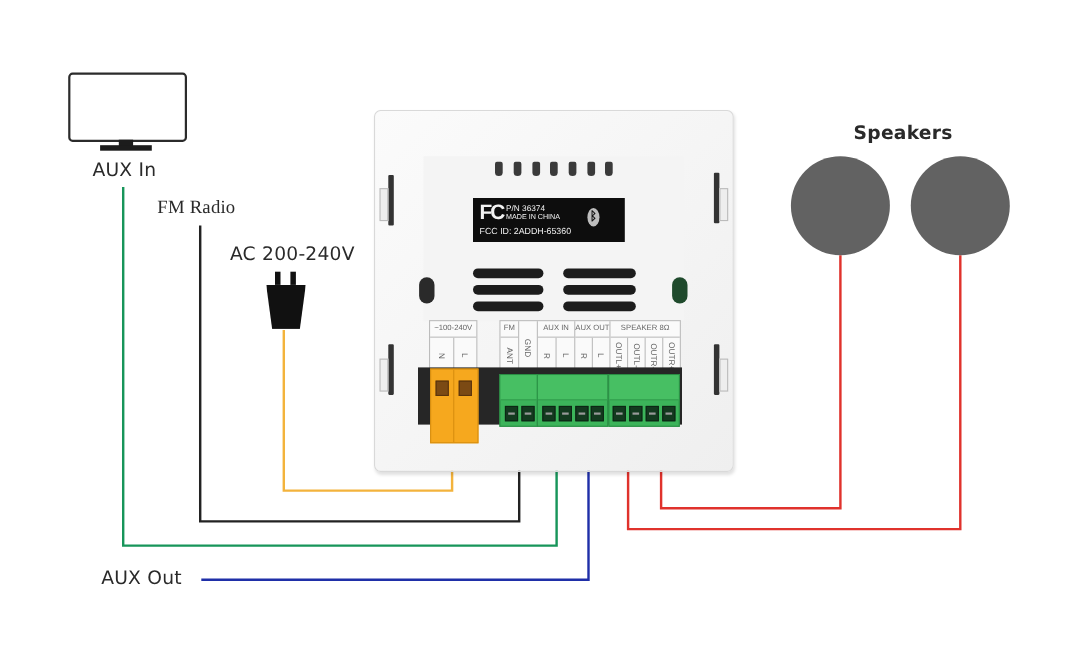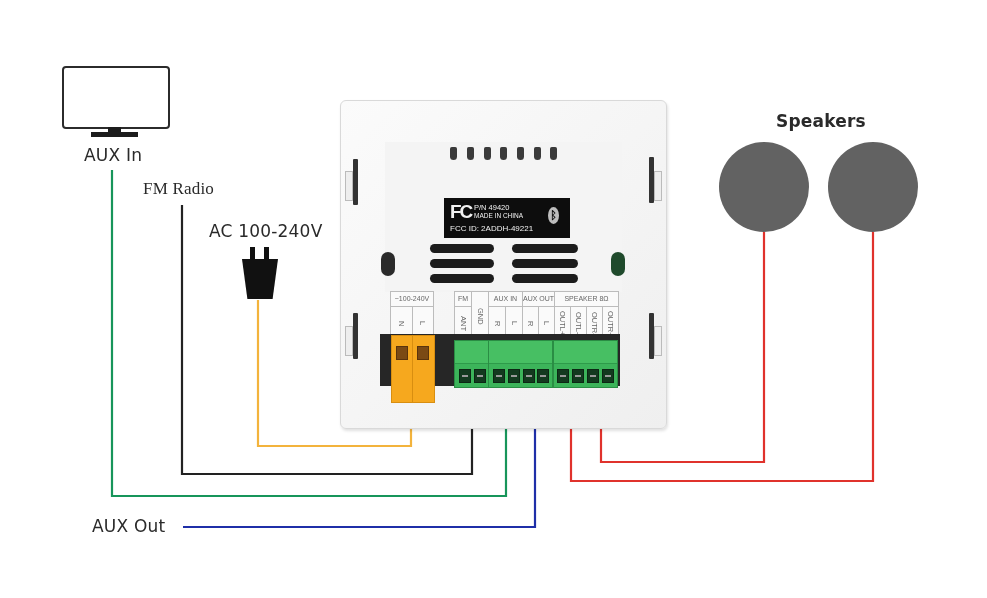--- a/index.html
+++ b/index.html
@@ -2,21 +2,21 @@
 <html><head>
 <meta charset="utf-8">
 <style>
   html, body { margin:0; padding:0; background:#ffffff; }
   body { width:987px; height:598px; position:relative; overflow:hidden; font-family:"DejaVu Sans", sans-serif; color:#222; }
   .label { position:absolute; font-size:17px; color:#2a2a2a; letter-spacing:0.2px; white-space:nowrap; }
   svg.wires { position:absolute; left:0; top:0; width:987px; height:598px; pointer-events:none; }
   
   .device { position:absolute; left:340px; top:100px; width:325px; height:327px; background:linear-gradient(135deg,#fbfbfb,#efefef); border:1px solid #d9d9d9; border-radius:6px; box-shadow:1px 2px 3px rgba(0,0,0,0.12); }
   .inner { position:absolute; left:44px; top:41px; width:237px; height:150px; background:#f4f4f4; }
-  .fcc-label { position:absolute; left:103px; top:79px; width:126px; height:40px; background:#0d0d0d; color:#f2f2f2; font-family:"Liberation Sans", sans-serif;margin-top:18px; }
+  .fcc-label { position:absolute; left:89px; top:79px; width:138px; height:40px; background:#0d0d0d; color:#f2f2f2; font-family:"Liberation Sans", sans-serif; }
   .fcc-logo { position:absolute; left:6px; top:3px; font-size:19px; font-weight:bold; letter-spacing:-2px; }
   .fcc-pn { position:absolute; left:30px; top:5px; font-size:7.5px; }
   .fcc-made { position:absolute; left:30px; top:14px; font-size:6.5px; }
   .fcc-id { position:absolute; left:6px; top:26px; font-size:8px; }
   .bt-icon { position:absolute; left:104px; top:9px; width:11px; height:17px; background:#bdbdbd; border-radius:50%; color:#111; font-size:11px; text-align:center; line-height:17px; font-weight:bold; }
   .vent-top { position:absolute; top:46px; width:7px; height:13px; background:#3a3a3a; border-radius:2px 2px 4px 4px; }
   .vent { position:absolute; height:9px; background:#1c1c1c; border-radius:5px; }
   .side-slot { position:absolute; width:5px; height:46px; background:#333; border-radius:1px; }
   .side-notch { position:absolute; width:6px; height:28px; border:1px solid #bbb; background:#eee; }
   .screw { position:absolute; width:14px; height:24px; border-radius:8px; top:151px; }
@@ -60,21 +60,21 @@
   <polyline points="601,382 601,462 764,462 764,232" fill="none" stroke="#e0322c" stroke-width="2.2"></polyline>
 </svg>
 
 <div class="monitor"></div>
 <div class="mon-neck"></div>
 <div class="mon-base"></div>
 <div class="label" style="left:84px; top:145px;">AUX In</div>
 
 <div class="label" style="left:143px; top:179px;font-family:Liberation Serif, serif;">FM Radio</div>
 
-<div class="label" style="left:209px; top:221px;">AC 100-240V</div>
+<div class="label" style="left:209px; top:221px;">AC 200-240V</div>
 
 <div class="plug-prong" style="left:250px;"></div>
 <div class="plug-prong" style="left:264px;"></div>
 <div class="plug-body"></div>
 
 <div class="label" style="left:92px; top:516px;">AUX Out</div>
 
 <div class="label" style="left:776px; top:111px;font-weight:bold;">Speakers</div>
 <div class="speaker" style="left:719px; top:142px;"></div>
 <div class="speaker" style="left:828px; top:142px;"></div>
@@ -85,23 +85,23 @@
   <div class="vent-top" style="left:109px;"></div>
   <div class="vent-top" style="left:126px;"></div>
   <div class="vent-top" style="left:143px;"></div>
   <div class="vent-top" style="left:159px;"></div>
   <div class="vent-top" style="left:176px;"></div>
   <div class="vent-top" style="left:193px;"></div>
   <div class="vent-top" style="left:209px;"></div>
 
   <div class="fcc-label">
     <span class="fcc-logo">FC</span>
-    <span class="fcc-pn">P/N 49420</span>
+    <span class="fcc-pn">P/N 36374</span>
     <span class="fcc-made">MADE IN CHINA</span>
-    <span class="fcc-id">FCC ID: 2ADDH-49221</span>
+    <span class="fcc-id">FCC ID: 2ADDH-65360</span>
     <span class="bt-icon">ᛒ</span>
   </div>
 
   <div class="vent" style="left:89px; top:143px; width:64px;"></div>
   <div class="vent" style="left:89px; top:158px; width:64px;"></div>
   <div class="vent" style="left:89px; top:173px; width:64px;"></div>
   <div class="vent" style="left:171px; top:143px; width:66px;"></div>
   <div class="vent" style="left:171px; top:158px; width:66px;"></div>
   <div class="vent" style="left:171px; top:173px; width:66px;"></div>
 

